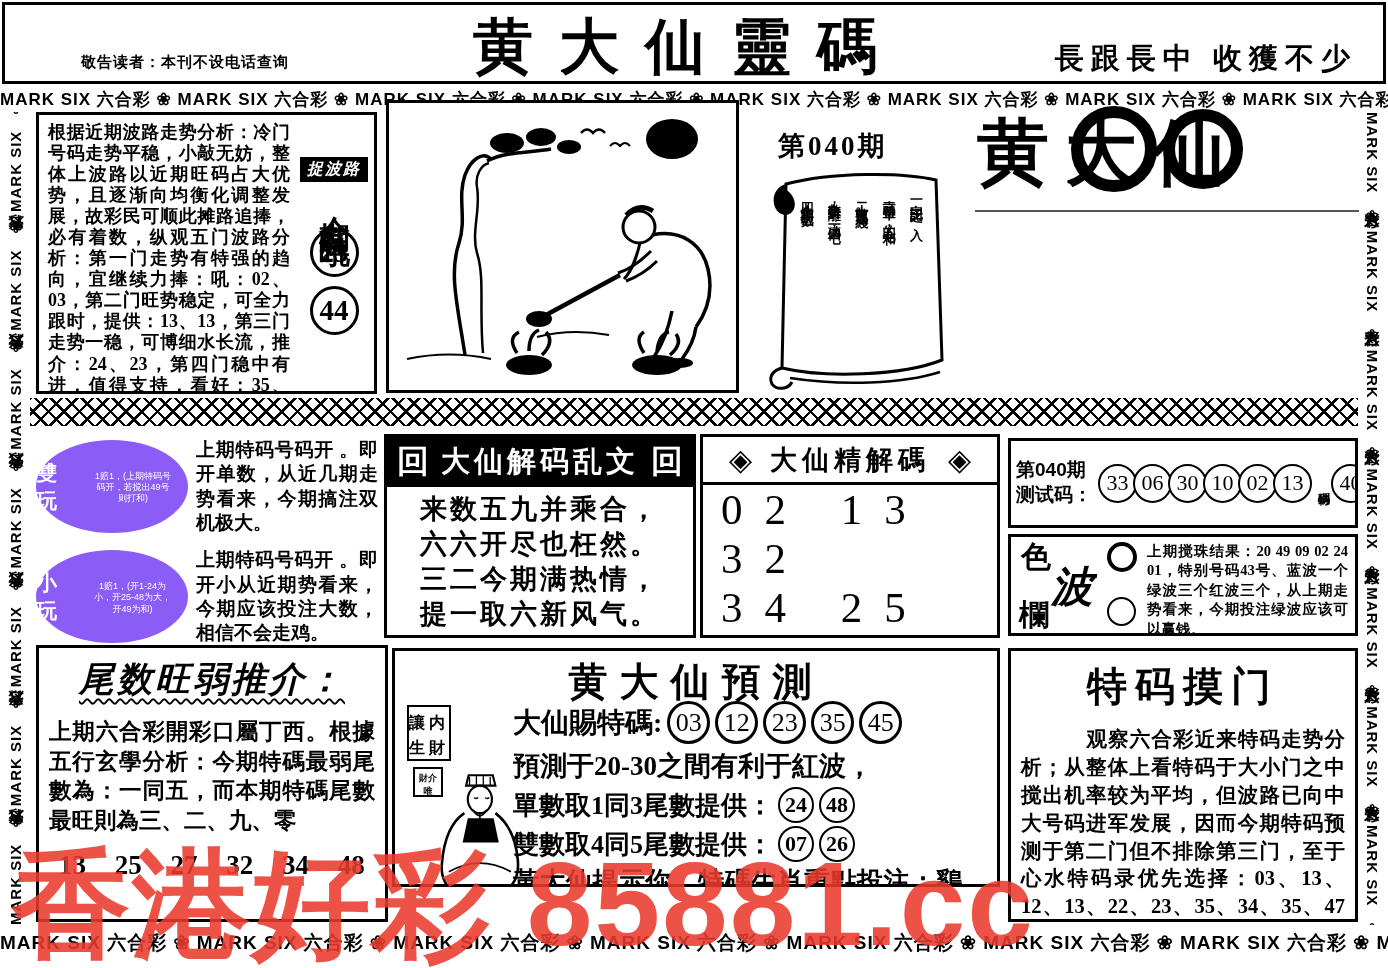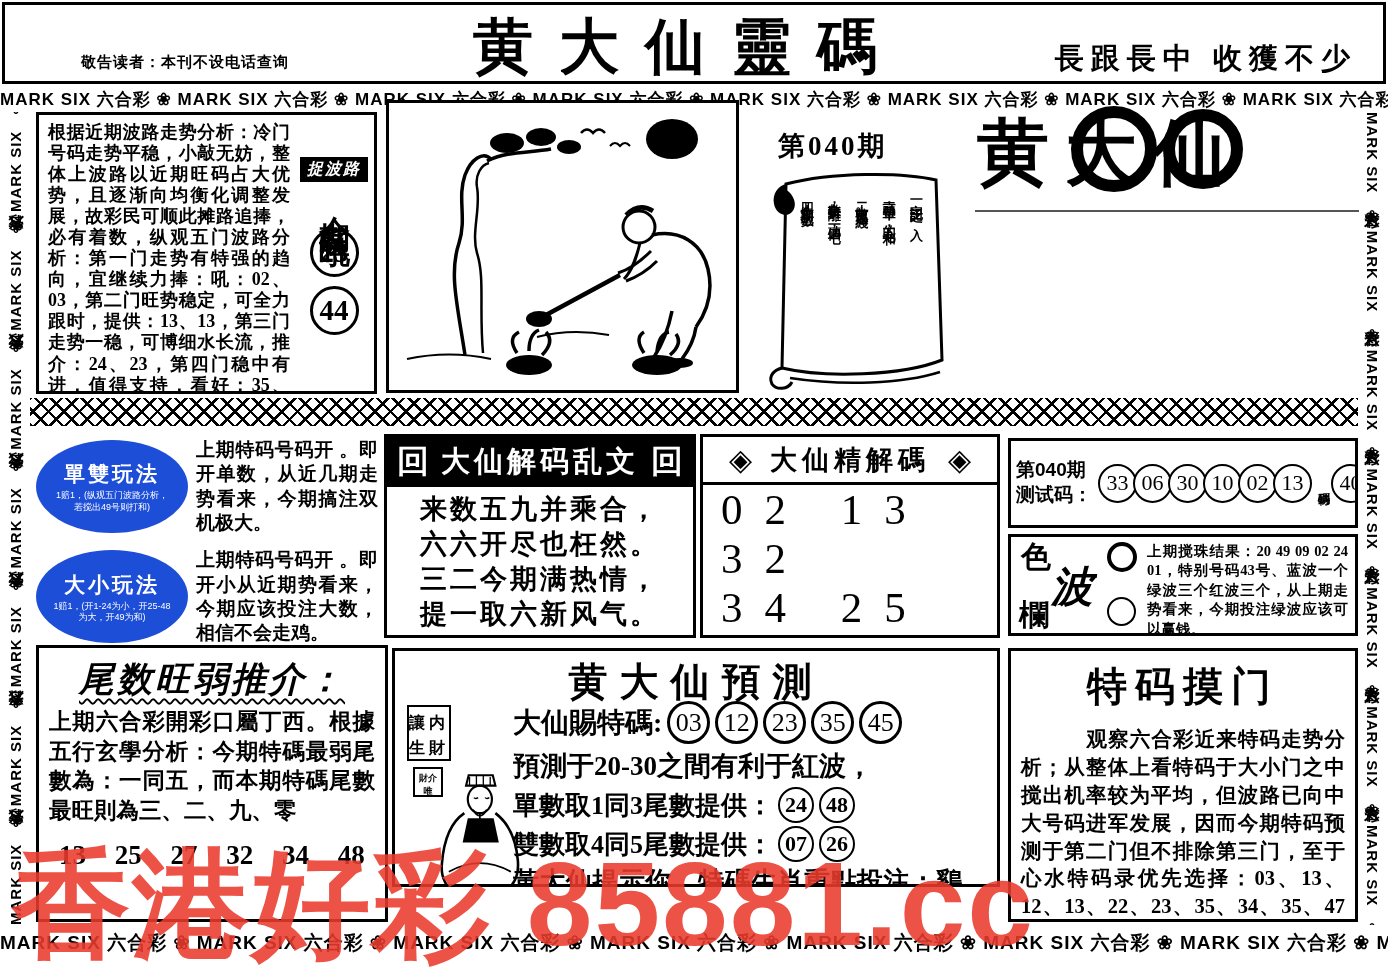--- a/index.html
+++ b/index.html
@@ -41,22 +41,22 @@
 #logo-line{position:absolute;left:975px;top:210px;width:384px;border-top:2px solid #555}
 
 
 #divider{position:absolute;left:30px;top:398px;width:1328px;height:28px;
  background-image:repeating-linear-gradient(45deg,#000 0 2.5px,transparent 2.5px 11px),
                   repeating-linear-gradient(-45deg,#000 0 2.5px,transparent 2.5px 11px)}
 
 
 #play-col{position:absolute;left:36px;top:438px;width:342px;height:202px}
 .play-group{display:flex;gap:8px;margin-bottom:13px;align-items:center}
-.oval{width:152px;height:93px;background:#1d4ed8;border-radius:50%;color:#fff;flex:0 0 auto;
- display:flex;flex-direction:column;align-items:center;justify-content:center}
+.oval{width:152px;height:93px;background:#8b5cf6;border-radius:50%;color:#fff;flex:0 0 auto;
+ display:flex;align-items:center;justify-content:center}
 .oval-title{font-size:21px;font-weight:bold;letter-spacing:3px}
 .oval-sub{font-size:9px;line-height:1.25;text-align:center;padding:2px 16px 0;font-family:"Liberation Sans",sans-serif}
 .play-text{flex:1;font-size:19px;font-weight:bold;line-height:1.28;text-align:justify}
 #decode-box{left:384px;top:434px;width:312px;height:204px}
 #decode-head{background:#000;color:#fff;height:50px;display:flex;align-items:center;justify-content:center;gap:12px}
 #decode-head .ret{font-size:32px;font-weight:bold}
 #decode-title{font-size:29px;font-weight:bold;letter-spacing:4px}
 #decode-body{padding:5px 6px;font-size:27px;font-weight:bold;line-height:1.3;text-align:center;letter-spacing:3px}
 #precise-box{left:700px;top:434px;width:300px;height:204px}
 #precise-head{height:48px;border-bottom:3px solid #000;display:flex;align-items:center;justify-content:center;gap:18px}
@@ -73,21 +73,21 @@
 #cw2{left:40px;top:22px;font-size:42px;font-style:italic}
 #cw3{left:8px;top:58px;font-size:30px}
 .cw-circle{position:absolute;border-radius:50%;background:#fff}
 #cwc1{left:96px;top:5px;width:30px;height:30px;border:4px solid #000}
 #cwc2{left:96px;top:60px;width:29px;height:29px;border:2px solid #000}
 #cw-text{position:absolute;left:136px;top:5px;right:7px;font-size:14.5px;font-weight:bold;line-height:1.34;text-align:justify}
 
 
 #tail-box{left:36px;top:645px;width:352px;height:277px;padding:8px 10px}
 #tail-title{display:block;text-align:center;font-size:35px;font-weight:bold;font-style:italic;letter-spacing:3px;text-decoration:underline wavy 2px;text-underline-offset:7px}
-#tail-text{margin-top:4px;font-size:22.5px;font-weight:bold;line-height:1.32;text-align:justify}
+#tail-text{margin-top:14px;font-size:22.5px;font-weight:bold;line-height:1.32;text-align:justify}
 #tail-nums{margin-top:14px;font-size:27px;font-weight:bold;word-spacing:22px;padding-left:10px}
 #pred-box{left:392px;top:648px;width:608px;height:239px}
 #pred-title{position:absolute;left:0;right:0;top:4px;text-align:center;font-size:39px;font-weight:bold;letter-spacing:12px}
 #pred-figure{position:absolute;left:10px;top:54px;width:128px;height:214px}
 .seal{border:2px solid #000;font-weight:bold;text-align:center;overflow:hidden}
 #seal-large{position:absolute;left:2px;top:0;width:44px;height:56px;font-size:16px;line-height:1.55;letter-spacing:4px;word-break:break-all;padding-top:4px}
 #seal-small{position:absolute;left:8px;top:62px;width:30px;height:30px;font-size:9px;line-height:1.4;word-break:break-all;padding-top:3px}
 #deity-svg{position:absolute;left:18px;top:64px}
 #pred-content{position:absolute;left:118px;top:50px;right:8px}
 .pred-line{display:flex;align-items:center;gap:5px;margin-bottom:3px}
@@ -182,21 +182,21 @@
   <div id="logo-text">黄大仙</div>
 </div>
 <div id="logo-line"></div>
 
 <div id="divider"></div>
 
 <div id="play-col">
   <div class="play-group">
     <div class="oval">
       <span class="oval-title">單雙玩法</span>
-      <span class="oval-sub">1赔1，(纵观五门波路分析，若搅出49号则打和)</span>
+      <span class="oval-sub">1赔1，(上期特码号码开，若搅出49号则打和)</span>
     </div>
     <div class="play-text">上期特码号码开 。即开单数，从近几期走势看来，今期搞注双机极大。</div>
   </div>
   <div class="play-group">
     <div class="oval">
       <span class="oval-title">大小玩法</span>
       <span class="oval-sub">1赔1，(开1-24为小，开25-48为大，开49为和)</span>
     </div>
     <div class="play-text">上期特码号码开 。即开小从近期势看来，今期应该投注大数，相信不会走鸡。</div>
   </div>

